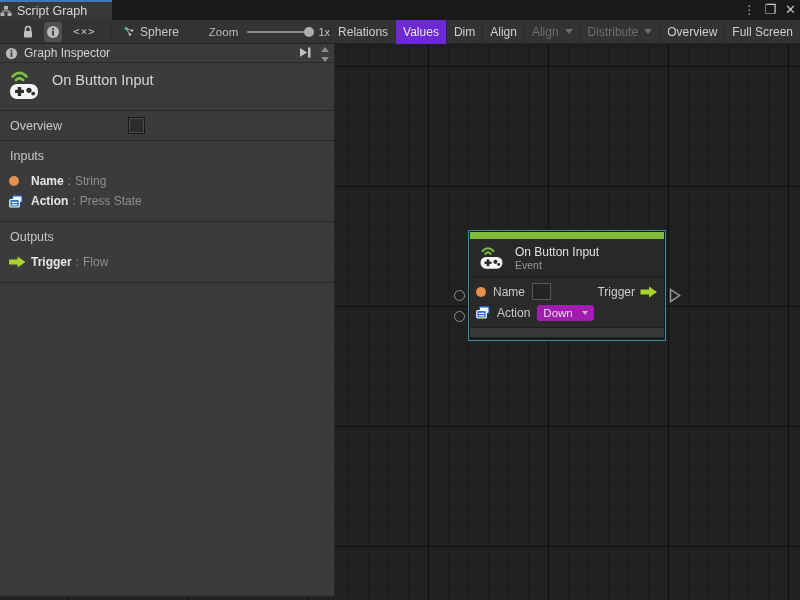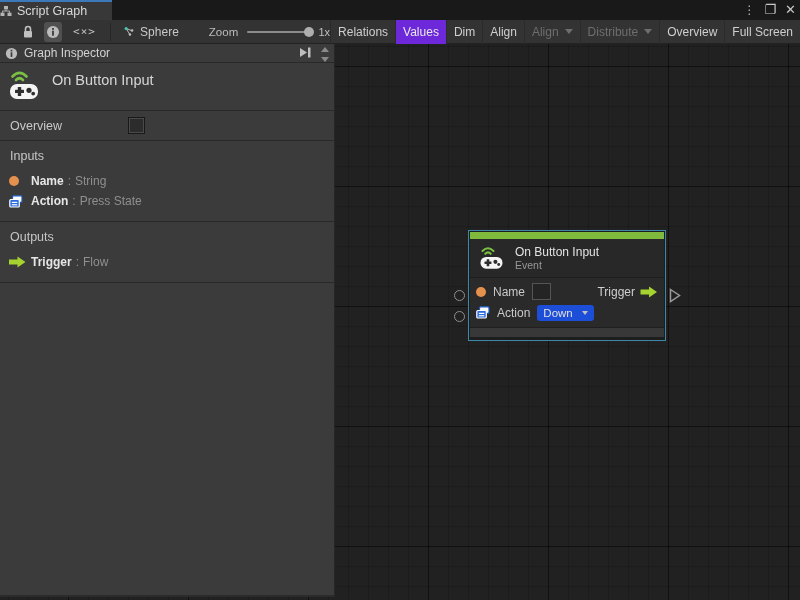--- a/index.html
+++ b/index.html
@@ -79,21 +79,21 @@
   .node-header{height:38px;background:#282828;display:flex;align-items:center;padding-left:8px;border-bottom:1px solid #1e1e1e;}
   .node-head-text{margin-left:10px;display:flex;flex-direction:column;}
   .node-title{font-size:12px;color:#e2e2e2;line-height:14px;}
   .node-subtitle{font-size:10.5px;color:#989898;line-height:12px;}
   .node-body{background:#2a2a2a;padding:3px 6px 4px 6px;}
   .node-row{display:flex;align-items:center;height:21px;}
   .node-port-label{font-size:12px;color:#c9c9c9;margin-left:7px;}
   .name-field{width:17px;height:15px;background:#242424;border:1px solid #555;margin-left:7px;}
   .node-spacer{flex:1;}
   .trigger-label{font-size:12px;color:#cfcfcf;margin-right:5px;}
-  .dropdown{margin-left:7px;height:16px;background:#1d4ed8;border-radius:3px;display:flex;align-items:center;
+  .dropdown{margin-left:7px;height:16px;background:#a21caf;border-radius:3px;display:flex;align-items:center;
     padding:0 6px;gap:9px;}
   .dropdown-text{font-size:11.5px;color:#e0e0e0;}
   .dd-caret{width:0;height:0;border-left:3.5px solid transparent;border-right:3.5px solid transparent;border-top:4.5px solid #c0c0c0;}
   .node-footer{height:9px;background:#383838;border-top:1px solid #1f1f1f;}
 
   .ext-port-circle{position:absolute;width:9px;height:9px;border:1.5px solid #8f8f8f;border-radius:50%;background:transparent;}
   .ext-circle-1{left:454px;top:290px;}
   .ext-circle-2{left:454px;top:311px;}
   .ext-triangle{position:absolute;left:669px;top:288px;}
 </style>

